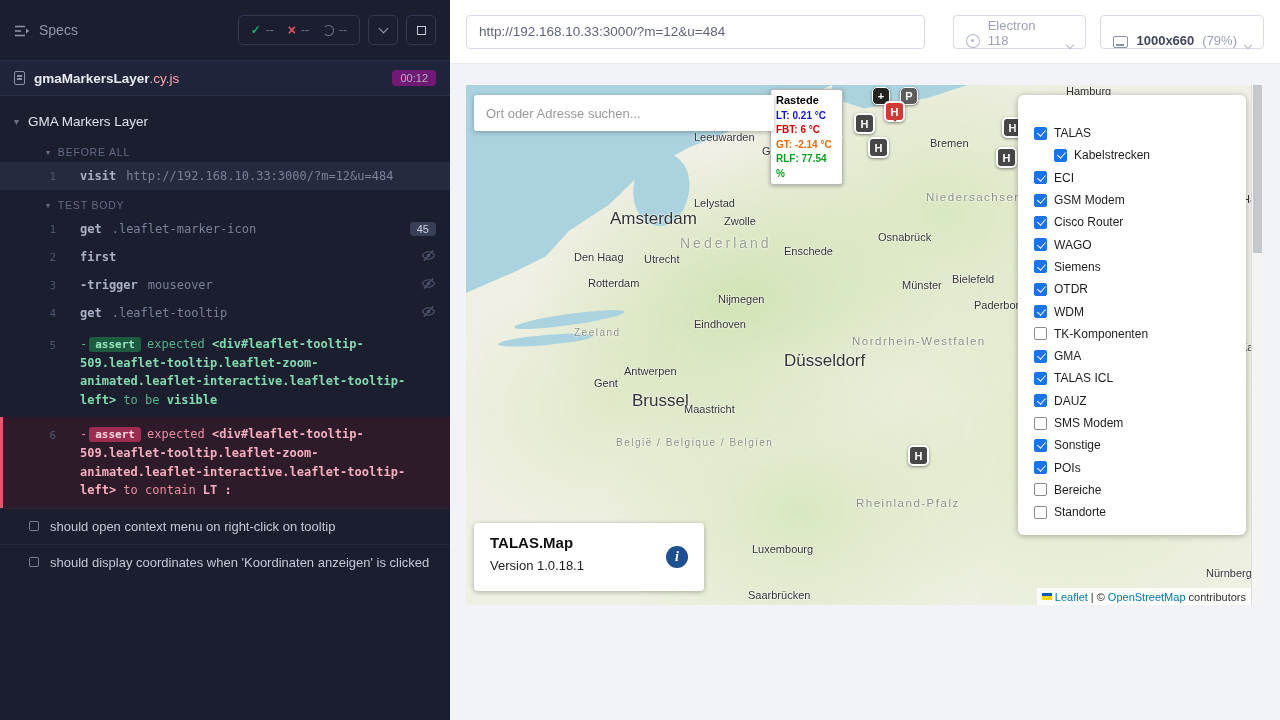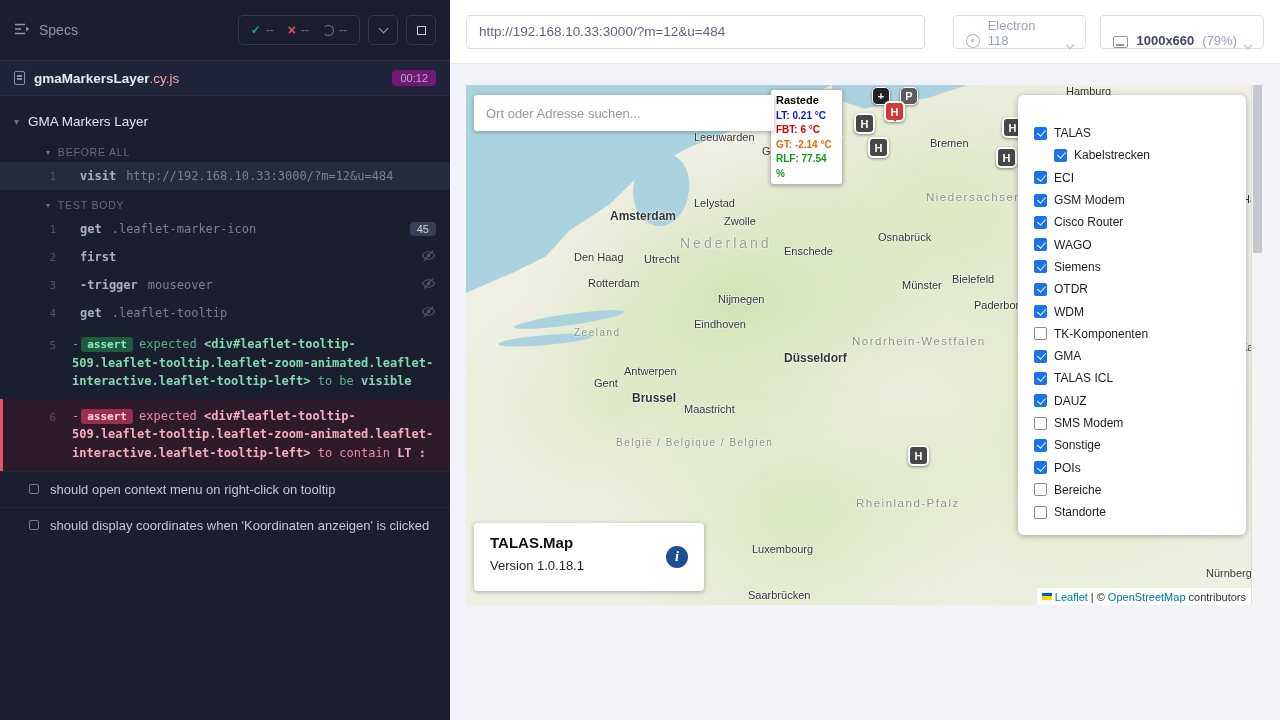--- a/index.html
+++ b/index.html
@@ -3,21 +3,21 @@
 <meta charset="utf-8">
 <style>
   *{margin:0;padding:0;box-sizing:border-box}
   html,body{width:1280px;height:720px;overflow:hidden;background:#f2f3f8;
     font-family:"Liberation Sans",sans-serif;position:relative}
 
   
   .reporter{position:absolute;left:0;top:0;width:450px;height:720px;background:#1b1e2e;
     color:#c8cbd8;overflow:hidden;z-index:10}
   .rep-header{height:60px;display:flex;align-items:center;justify-content:space-between;padding:0 14px}
-  .specs-toggle{display:flex;align-items:flex-start;gap:9px;color:#9095a8;font-size:14px;cursor:pointer}
+  .specs-toggle{display:flex;align-items:flex-end;gap:9px;color:#9095a8;font-size:14px;cursor:pointer}
   .rep-controls{display:flex;align-items:center;gap:8px}
   .stats{display:flex;align-items:center;gap:14px;border:1px solid #343850;border-radius:5px;
     height:30px;padding:0 12px;font-size:12px;color:#6e7390}
   .stat{display:flex;align-items:center;gap:5px}
   .stat .mark-pass{color:#1fa971;font-weight:bold}
   .stat .mark-fail{color:#e45464;font-weight:bold;font-size:14px}
   .refresh{display:inline-block;width:11px;height:11px;border:1.5px solid #6e7390;border-radius:50%;
     border-left-color:transparent}
   .hbtn{width:30px;height:30px;border:1px solid #343850;border-radius:5px;background:transparent;
     display:flex;align-items:center;justify-content:center;cursor:pointer}
@@ -55,21 +55,21 @@
   .cmd-name{margin-left:24px;color:#aab0c6;font-weight:bold}
   .cmd-arg{margin-left:10px;color:#7a8099}
   .visit-row{background:#252a3e}
   .count-badge{margin-left:auto;background:#3a3f58;color:#ced2e2;font-size:11px;
     padding:1px 7px;border-radius:4px;font-family:"Liberation Sans",sans-serif}
   .eye{margin-left:auto;opacity:.85}
 
   .assert-row{display:flex;align-items:flex-start;padding:8px 14px 8px 0;
     font-family:"DejaVu Sans Mono",monospace;font-size:12px;line-height:1.55}
   .assert-row .cmd-num{padding-top:2px}
-  .assert-body{margin-left:16px;flex:1;overflow-wrap:anywhere;color:#55b386}
+  .assert-body{margin-left:24px;flex:1;overflow-wrap:anywhere;color:#55b386}
   .assert-badge{background:#1d5c40;color:#93e8c0;padding:1px 6px;border-radius:3px;
     font-weight:bold;font-size:11px;margin:0 6px 0 2px}
   .assert-body .b{font-weight:bold;color:#82dbae}
   .assert-row.failed{background:#2d1b29;border-left:3px solid #e2566f}
   .assert-row.failed .cmd-num{width:53px}
   .failed .assert-body{color:#ef8ba1}
   .failed .assert-badge{background:#9c2d50;color:#ffd7e0}
   .failed .assert-body .b{color:#f7aebf}
 
   
@@ -102,21 +102,21 @@
   .sea{position:absolute;left:0;top:0;width:100%;height:100%;background:#aad3df;
     clip-path:polygon(0 0,46% 0,40% 4%,33% 9%,28% 12%,22% 17%,18% 23%,13% 28%,10% 33%,6% 36%,0 40%)}
   .sea2{position:absolute;left:0;top:0;width:100%;height:100%;background:#aad3df;
     clip-path:polygon(46% 0,63% 0,58% 2.5%,50% 4.5%,46% 2.5%)}
   .lake{position:absolute;left:21%;top:13%;width:7%;height:14%;background:#aad3df;
     border-radius:45% 55% 50% 60%;transform:rotate(14deg)}
   .stream{position:absolute;background:#aad3df;border-radius:50%}
 
   .map-label{position:absolute;color:#333;font-size:11px;white-space:nowrap;
     text-shadow:0 0 2px #fff,0 0 2px #fff}
-  .map-label.big{font-size:12px;font-weight:bold}
+  .map-label.big{font-size:17px;font-weight:normal}
   .map-label.region{color:#8b9080;font-size:11.5px;letter-spacing:1.5px}
   .map-label.country{color:#9aa08f;font-size:14px;letter-spacing:3px}
   .map-label.small{font-size:10px}
   .map-label.wrap{white-space:normal;width:80px;line-height:1.2}
 
   .marker{position:absolute;width:21px;height:21px;background:#474747;border:2px solid #fff;
     border-radius:5px;color:#fff;display:flex;align-items:center;justify-content:center;
     font-size:11px;font-weight:bold;box-shadow:0 1px 3px rgba(0,0,0,.45);cursor:pointer;z-index:3}
   .marker.small{width:18px;height:18px;font-size:11px;background:#222;border-width:1.5px}
   .marker.gray{background:#5c5c5c}

